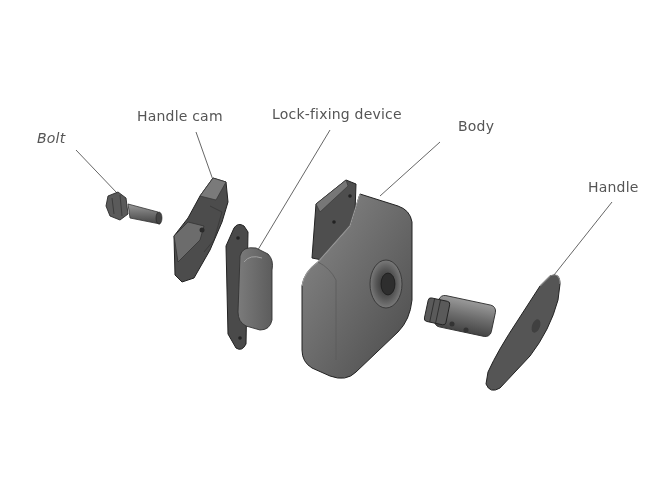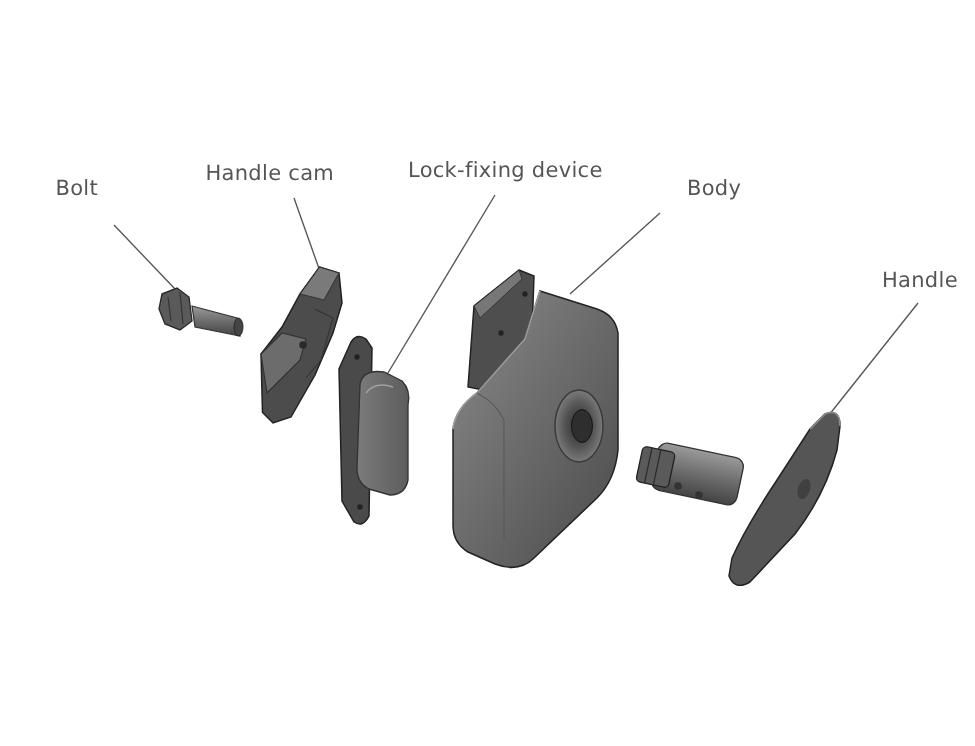--- a/index.html
+++ b/index.html
@@ -86,18 +86,18 @@
         <line x1="438" y1="300" x2="438" y2="324" stroke="#2a2a2a" stroke-width="0.8"></line>
       </g>
       <circle cx="452" cy="324" r="2.5" fill="#333"></circle>
       <circle cx="466" cy="330" r="2.5" fill="#333"></circle>
       <path d="M550,276 Q560,272 560,284 L558,300 Q550,330 530,356 L500,388 Q490,394 486,384 L488,372 Q498,350 518,320 L540,286 Z" fill="#555555" stroke="#222" stroke-width="1"></path>
       <path d="M540,286 L550,276 Q560,272 560,284" fill="none" stroke="#8a8a8a" stroke-width="1.2"></path>
       <ellipse cx="536" cy="326" rx="4" ry="7" fill="#404040" transform="rotate(20 536 326)"></ellipse>
     </g>
   </svg>
 
-  <div class="lbl" style="left:37px; top:118px;">Bolt</div>
+  <div class="lbl" style="left:37px; top:130px;font-style:italic;">Bolt</div>
   <div class="lbl" style="left:137px; top:108px;">Handle cam</div>
   <div class="lbl" style="left:272px; top:106px;">Lock-fixing device</div>
   <div class="lbl" style="left:458px; top:118px;text-align:center;">Body</div>
   <div class="lbl" style="left:588px; top:179px;">Handle</div>
 </div>
 
 </body></html>

